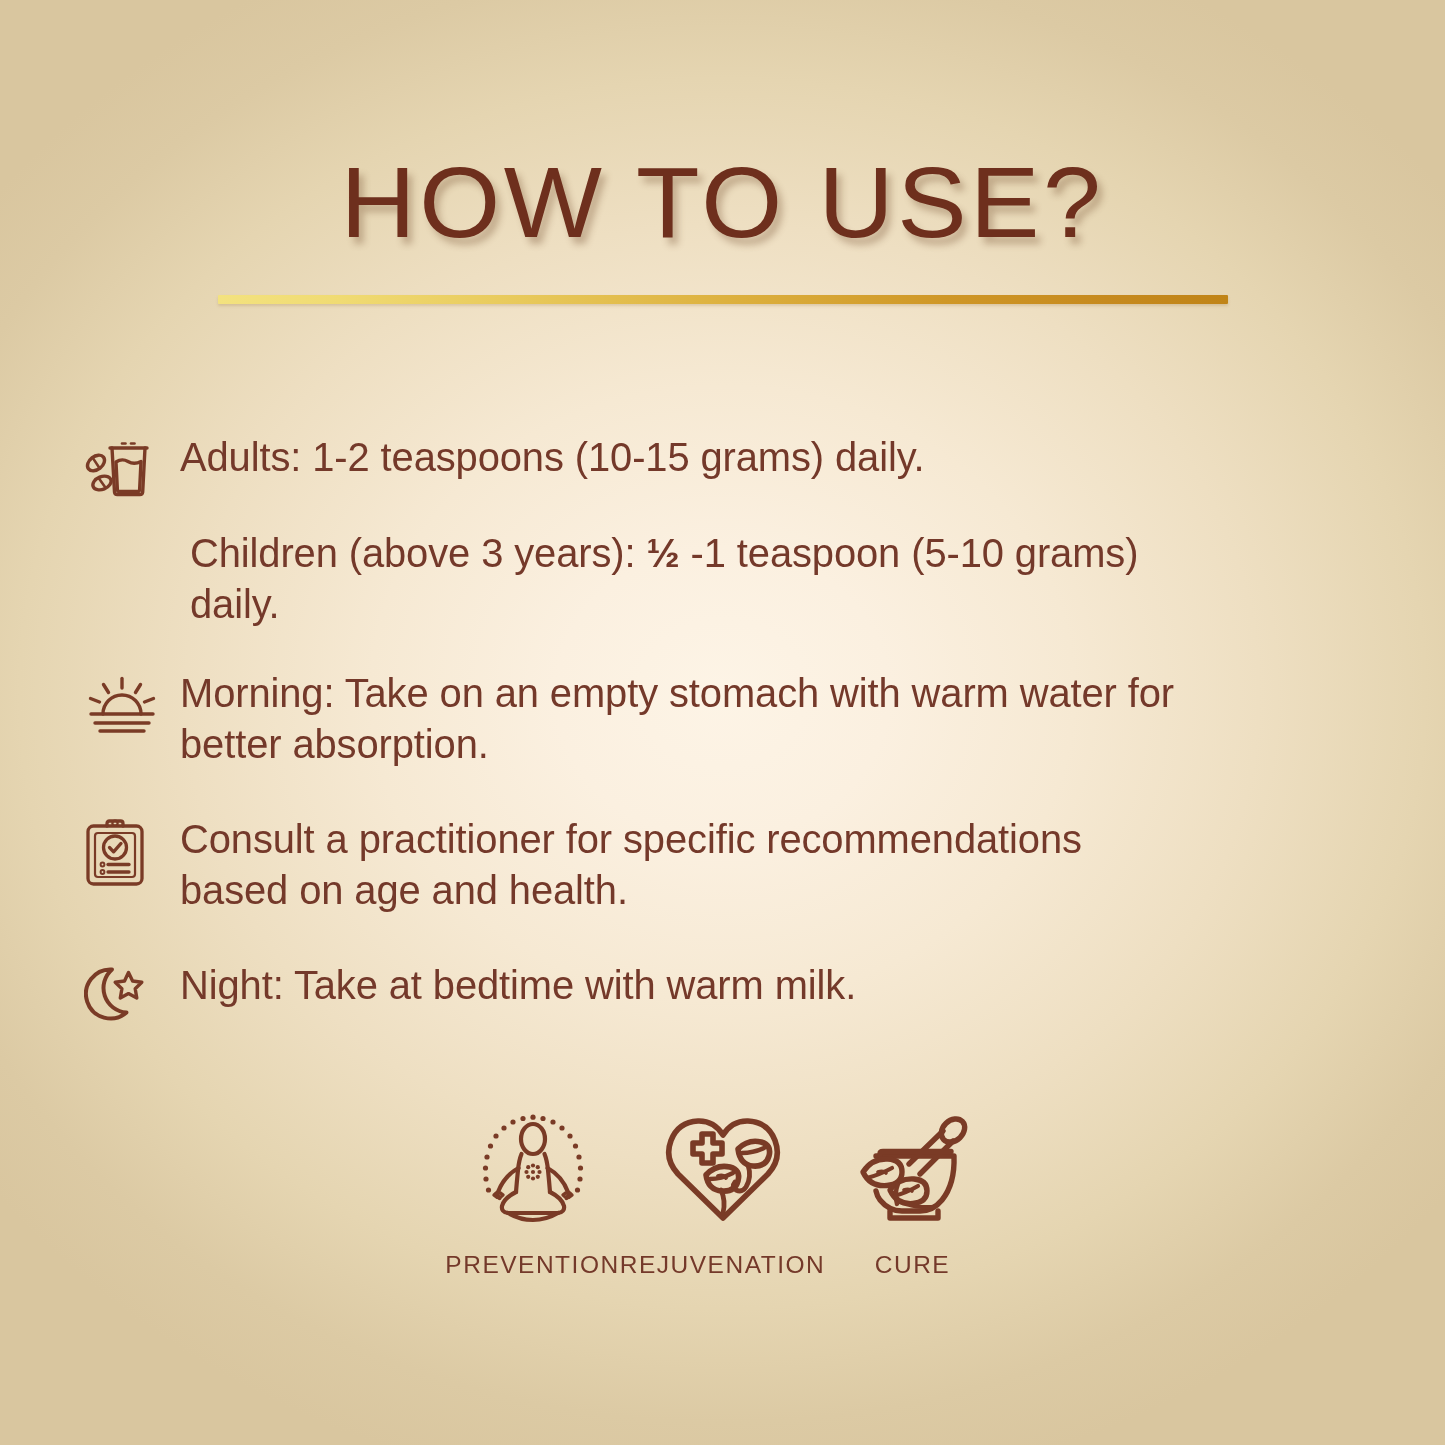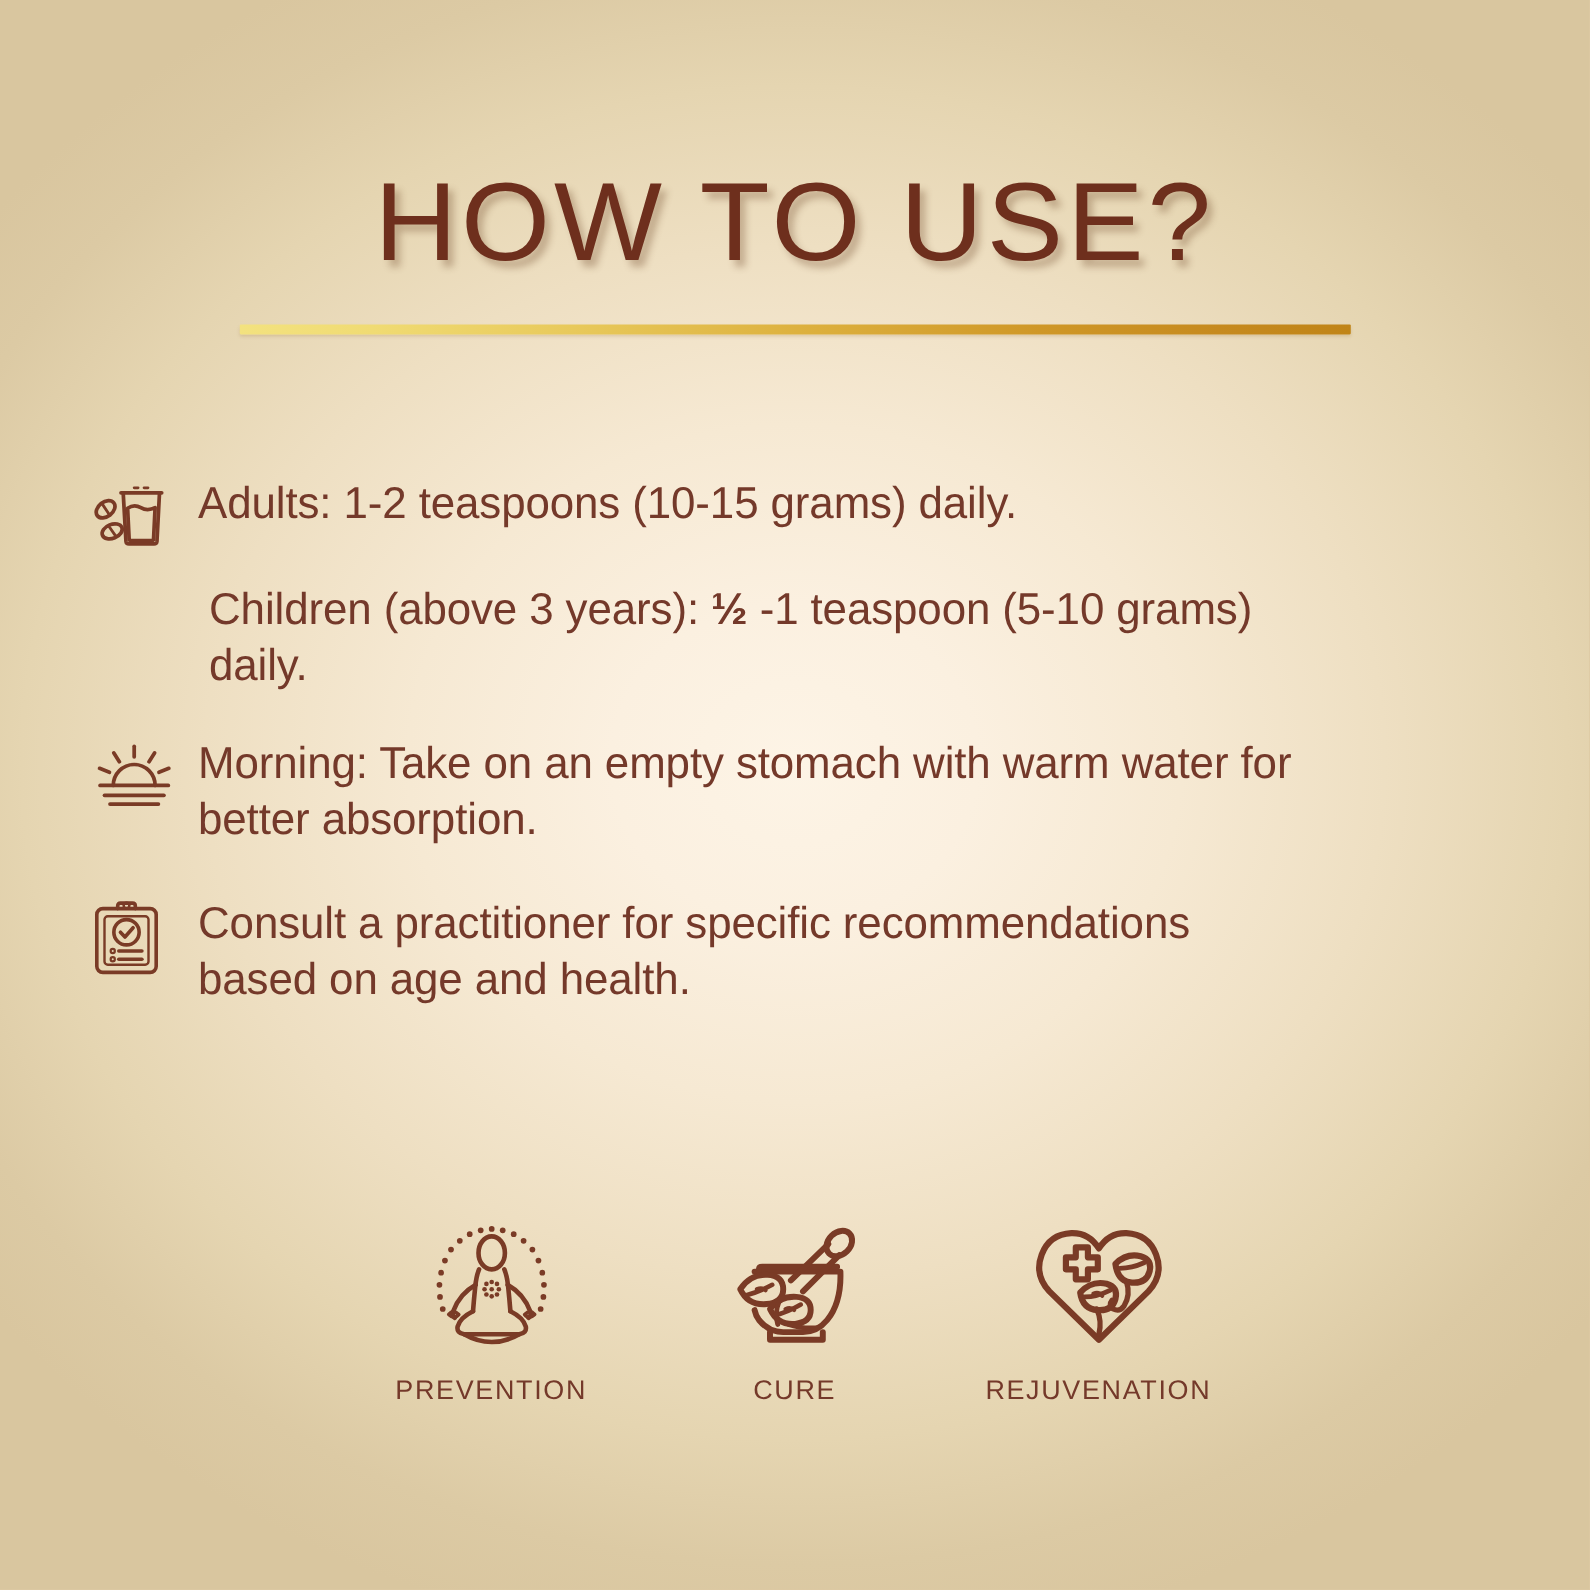--- a/index.html
+++ b/index.html
@@ -111,21 +111,20 @@
 
   
   .benefits {
     position: absolute;
     top: 1108px;
     left: 0;
     width: 1445px;
     display: flex;
     justify-content: center;
     align-items: flex-start;
-    gap: 86px;
   }
   .benefit {
     display: flex;
     flex-direction: column;
     align-items: center;
     width: 190px;
   }
   .benefit-icon {
     height: 126px;
     display: flex;
@@ -216,20 +215,31 @@
 
           <circle cx="18.5" cy="46.5" r="1.9" stroke-width="2"></circle>
           <path d="M24 46.5 L45 46.5"></path>
           <circle cx="18.5" cy="54" r="1.9" stroke-width="2"></circle>
           <path d="M24 54 L45 54"></path>
         </svg>
       </div>
       <div class="instr-text">Consult a practitioner for specific recommendations based on age and health.</div>
     </div>
 
+    <div class="instr-row">
+      <div class="instr-icon">
+        <svg width="66" height="64" viewBox="0 0 66 64" fill="none" stroke="#7a3b26" stroke-width="4.0" stroke-linecap="round" stroke-linejoin="round">
+
+          <path d="M42.5 48.5 A24.5 24.5 0 1 1 28 5.5 A24.5 24.5 0 0 0 42.5 48.5 Z"></path>
+
+          <path d="M44.5 8.5 L48.6 17 L57.8 18.3 L51.2 24.8 L52.8 34 L44.5 29.6 L36.3 34 L37.9 24.8 L31.2 18.3 L40.5 17 Z" stroke-width="3.4"></path>
+        </svg>
+      </div>
+      <div class="instr-text">Night: Take at bedtime with warm milk.</div>
+    </div>
 
   </div>
 
   <div class="benefits">
 
     <div class="benefit">
       <div class="benefit-icon">
         <svg width="130" height="122" viewBox="0 0 130 122" fill="none" stroke="#7a3b26" stroke-width="4.2" stroke-linecap="round" stroke-linejoin="round">
 
           <ellipse cx="65" cy="29" rx="12" ry="15"></ellipse>
@@ -276,20 +286,42 @@
           <circle cx="112.5" cy="58" r="2.6" fill="#7a3b26" stroke="none"></circle>
           <circle cx="112" cy="69" r="2.6" fill="#7a3b26" stroke="none"></circle>
           <circle cx="109.5" cy="80" r="2.6" fill="#7a3b26" stroke="none"></circle>
         </svg>
       </div>
       <div class="benefit-label">PREVENTION</div>
     </div>
 
     <div class="benefit">
       <div class="benefit-icon">
+        <svg width="126" height="116" viewBox="0 0 126 116" fill="none" stroke="#7a3b26" stroke-width="5.6" stroke-linecap="round" stroke-linejoin="round">
+
+          <path d="M63 105 L18 61 Q4 46 11 27.5 Q18 9 38 8 Q54 7.5 63 22 Q72 7.5 88 8 Q108 9 115 27.5 Q122 46 108 61 Z"></path>
+
+          <path d="M33 30 L42 30 L42 21 L53 21 L53 30 L62 30 L62 41 L53 41 L53 50 L42 50 L42 41 L33 41 Z"></path>
+
+          <path d="M78 36 Q88 26 101 29 Q112 32 109 43 Q106 54 93 53 Q80 52 78 36 Z"></path>
+          <path d="M82 40 Q93 40 104 35" stroke-width="4.4"></path>
+
+          <path d="M46 62 Q56 51 70 54 Q81 57 78 68 Q75 79 62 78 Q48 77 46 62 Z"></path>
+          <path d="M50 66 Q61 66 73 60" stroke-width="4.4"></path>
+          <path d="M58 63 Q63 61 66 65" stroke-width="3.8"></path>
+
+          <path d="M88 52 Q92 64 86 74 Q82 80 76 77 Q71 74 75 69" stroke-width="4.8"></path>
+          <path d="M61 77 Q66 88 63 100" stroke-width="4.8"></path>
+        </svg>
+      </div>
+      <div class="benefit-label">REJUVENATION</div>
+    </div>
+
+    <div class="benefit">
+      <div class="benefit-icon">
         <svg width="126" height="118" viewBox="0 0 126 118" fill="none" stroke="#7a3b26" stroke-width="5.4" stroke-linecap="round" stroke-linejoin="round">
 
           <path d="M26 44 L104 44 Q105 72 92 88 Q83 99 70 99 L52 99 Q39 99 30 88 Q27 84 26 79"></path>
 
           <path d="M30 44 L30 41.5 Q30 39.5 33 39.5 L101 39.5"></path>
 
           <path d="M40 99 L40 106 L88 106 L88 99"></path>
 
           <path d="M59 52 L93 19"></path>
           <path d="M70 62 L103 29"></path>
@@ -303,37 +335,15 @@
           <path d="M44 84 Q56 81 68 74" stroke-width="4.2"></path>
           <path d="M54 78 Q59 76 62 79" stroke-width="3.6"></path>
 
           <path d="M48 72 Q44 82 47 92" stroke-width="4.4"></path>
           <path d="M57 92 Q68 96 84 95" stroke-width="4.4"></path>
         </svg>
       </div>
       <div class="benefit-label">CURE</div>
     </div>
 
-    <div class="benefit">
-      <div class="benefit-icon">
-        <svg width="126" height="116" viewBox="0 0 126 116" fill="none" stroke="#7a3b26" stroke-width="5.6" stroke-linecap="round" stroke-linejoin="round">
-
-          <path d="M63 105 L18 61 Q4 46 11 27.5 Q18 9 38 8 Q54 7.5 63 22 Q72 7.5 88 8 Q108 9 115 27.5 Q122 46 108 61 Z"></path>
-
-          <path d="M33 30 L42 30 L42 21 L53 21 L53 30 L62 30 L62 41 L53 41 L53 50 L42 50 L42 41 L33 41 Z"></path>
-
-          <path d="M78 36 Q88 26 101 29 Q112 32 109 43 Q106 54 93 53 Q80 52 78 36 Z"></path>
-          <path d="M82 40 Q93 40 104 35" stroke-width="4.4"></path>
-
-          <path d="M46 62 Q56 51 70 54 Q81 57 78 68 Q75 79 62 78 Q48 77 46 62 Z"></path>
-          <path d="M50 66 Q61 66 73 60" stroke-width="4.4"></path>
-          <path d="M58 63 Q63 61 66 65" stroke-width="3.8"></path>
-
-          <path d="M88 52 Q92 64 86 74 Q82 80 76 77 Q71 74 75 69" stroke-width="4.8"></path>
-          <path d="M61 77 Q66 88 63 100" stroke-width="4.8"></path>
-        </svg>
-      </div>
-      <div class="benefit-label">REJUVENATION</div>
-    </div>
-
   </div>
 
 </div>
 
 </body></html>

